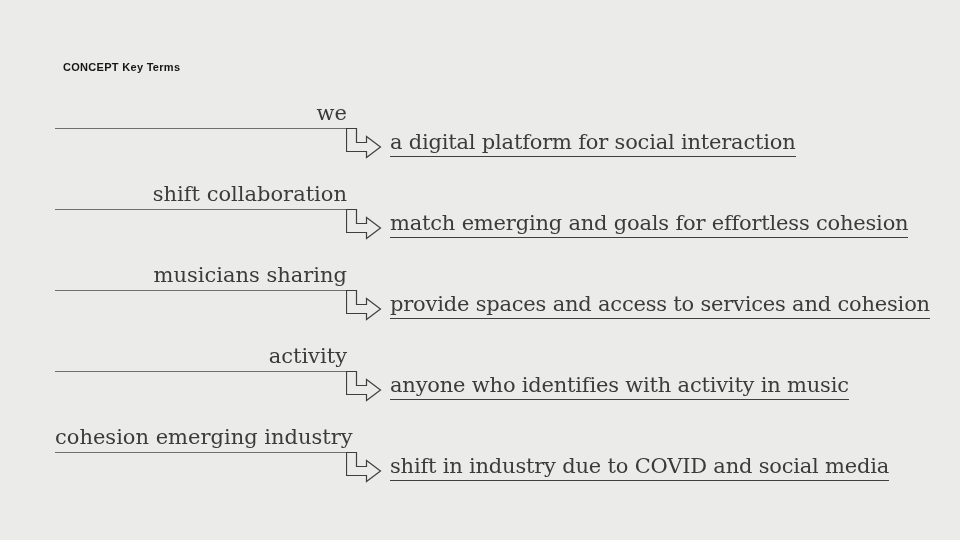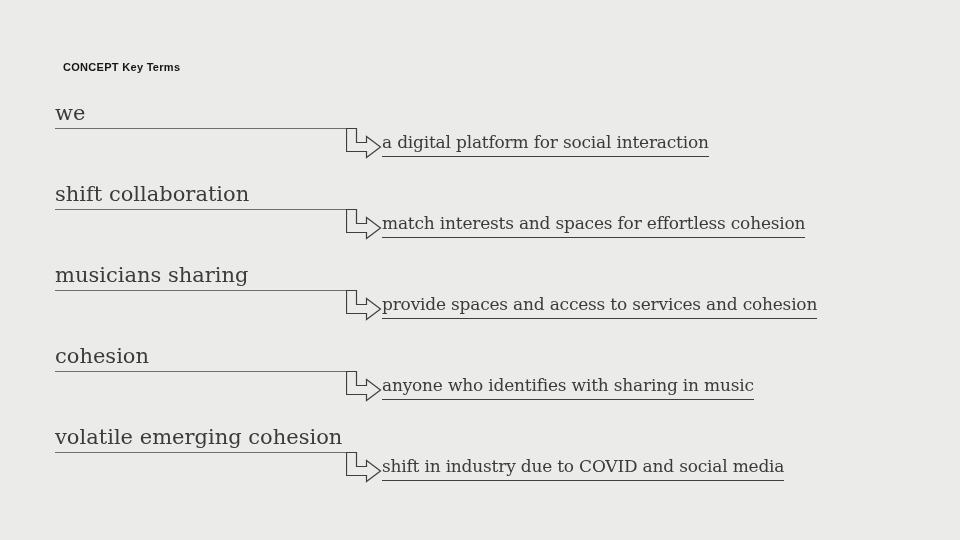--- a/index.html
+++ b/index.html
@@ -44,32 +44,33 @@
     position: absolute;
     left: 55px;
     bottom: -1px;
     width: 292px;
     border-bottom: 1px solid var(--line);
     font-size: 21px;
     line-height: 26px;
     color: var(--text);
     white-space: nowrap;
     padding-bottom: 2px;
+    text-align: right;
   }
   .elbow-arrow {
     position: absolute;
     left: 346px;
     top: 0;
     display: block;
   }
   .definition {
     position: absolute;
-    left: 382px;
+    left: 390px;
     top: 2px;
-    font-size: 17px;
+    font-size: 21px;
     line-height: 25px;
     letter-spacing: -0.2px;
     color: var(--text);
     white-space: nowrap;
   }
   .definition .def-text {
     display: inline-block;
     padding-bottom: 1px;
     border-bottom: 1.5px solid var(--stroke);
   }
@@ -87,40 +88,40 @@
       <path d="M0.5,0.5 V23.5 H20.5 V29.5 L34.5,19 L20.5,8.5 V14.5 H10.5 V0.5 Z" fill="none" stroke="#3f3f3f" stroke-width="1.2"></path>
     </svg>
     <div class="definition"><span class="def-text">a digital platform for social interaction</span></div>
   </div>
 
   <div class="row" style="--y:184px">
     <div class="term">shift collaboration</div>
     <svg class="elbow-arrow" width="36" height="31" viewBox="0 0 36 31">
       <path d="M0.5,0.5 V23.5 H20.5 V29.5 L34.5,19 L20.5,8.5 V14.5 H10.5 V0.5 Z" fill="none" stroke="#3f3f3f" stroke-width="1.2"></path>
     </svg>
-    <div class="definition"><span class="def-text">match interests and spaces for effortless cohesion</span></div>
+    <div class="definition"><span class="def-text">match emerging and goals for effortless cohesion</span></div>
   </div>
 
   <div class="row" style="--y:265px">
     <div class="term">musicians sharing</div>
     <svg class="elbow-arrow" width="36" height="31" viewBox="0 0 36 31">
       <path d="M0.5,0.5 V23.5 H20.5 V29.5 L34.5,19 L20.5,8.5 V14.5 H10.5 V0.5 Z" fill="none" stroke="#3f3f3f" stroke-width="1.2"></path>
     </svg>
     <div class="definition"><span class="def-text">provide spaces and access to services and cohesion</span></div>
   </div>
 
   <div class="row" style="--y:346px">
-    <div class="term">cohesion</div>
+    <div class="term">activity</div>
     <svg class="elbow-arrow" width="36" height="31" viewBox="0 0 36 31">
       <path d="M0.5,0.5 V23.5 H20.5 V29.5 L34.5,19 L20.5,8.5 V14.5 H10.5 V0.5 Z" fill="none" stroke="#3f3f3f" stroke-width="1.2"></path>
     </svg>
-    <div class="definition"><span class="def-text">anyone who identifies with sharing in music</span></div>
+    <div class="definition"><span class="def-text">anyone who identifies with activity in music</span></div>
   </div>
 
   <div class="row" style="--y:427px">
-    <div class="term">volatile emerging cohesion</div>
+    <div class="term">cohesion emerging industry</div>
     <svg class="elbow-arrow" width="36" height="31" viewBox="0 0 36 31">
       <path d="M0.5,0.5 V23.5 H20.5 V29.5 L34.5,19 L20.5,8.5 V14.5 H10.5 V0.5 Z" fill="none" stroke="#3f3f3f" stroke-width="1.2"></path>
     </svg>
     <div class="definition"><span class="def-text">shift in industry due to COVID and social media</span></div>
   </div>
 
 </div>
 
 </body></html>

